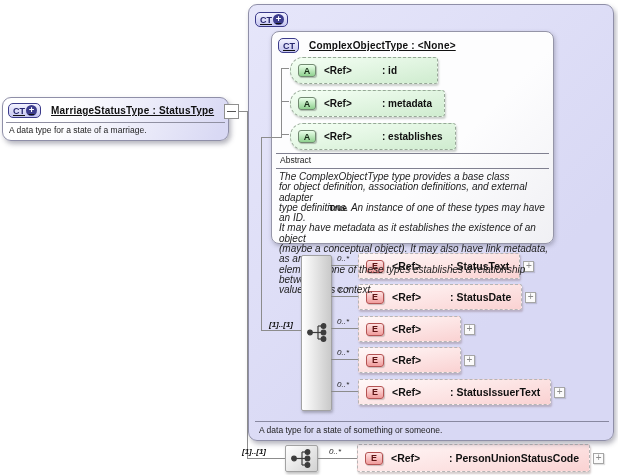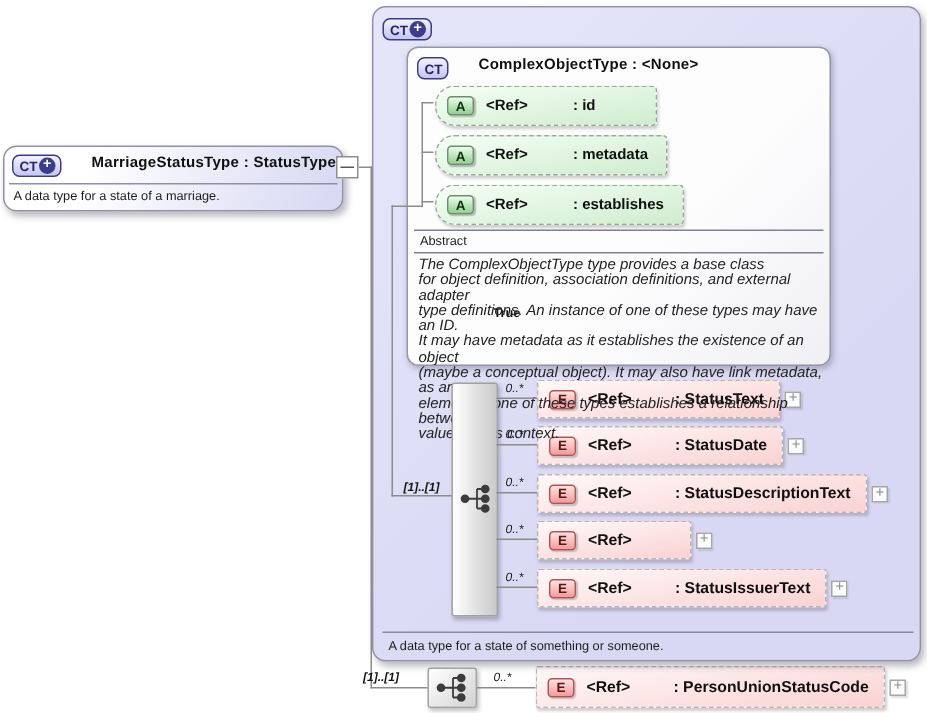--- a/index.html
+++ b/index.html
@@ -18,21 +18,21 @@
   
   .type-box {
     position:absolute; border:1px solid #8f8fa8; border-radius:9px;
     box-shadow:2px 3px 5px rgba(90,90,110,0.45); z-index:2;
   }
   .leftbox { background:linear-gradient(115deg,#ffffff 25%,#d9d9f4 95%); }
   .bigbox  { background:linear-gradient(135deg,#e6e6fa 0%,#d8d8f4 70%); }
   .innerbox{ background:linear-gradient(135deg,#fdfdfe 60%,#f0f0f4); border-color:#9595a8;
              border-radius:8px; box-shadow:1px 2px 4px rgba(90,90,110,0.4); }
 
-  .box-header { position:absolute; display:flex; align-items:flex-start; gap:20px; white-space:nowrap; }
+  .box-header { position:absolute; display:flex; align-items:center; gap:10px; white-space:nowrap;text-decoration:underline; }
   .box-title { font-size:10px; font-weight:bold; color:#101010; letter-spacing:0.2px; }
   .sep { position:absolute; height:1px; background:#9090a2; }
   .annot { position:absolute; font-size:8.5px; color:#1c1c1c; white-space:nowrap; }
 
   
   .ct-icon {
     display:inline-flex; align-items:center; height:15px; padding:0 3px 0 4px;
     border:1.2px solid #3a3a8a; border-radius:5px;
     background:linear-gradient(#f2f2ff,#c6c6f0);
     color:#26266e; font-size:9px; font-weight:bold; flex:none;
@@ -246,21 +246,20 @@
       <span>: StatusDate</span>
     </span>
     <span class="plus-box">+</span>
   </div>
 
   <div class="el-row" style="left:88px; top:311px;">
     <span class="card-sm">0..*</span>
     <span class="el-box">
       <span class="e-icon">E</span>
       <span class="ref">&lt;Ref&gt;</span>
-      <span>: StatusDescriptionText</span>
     </span>
     <span class="plus-box">+</span>
   </div>
 
   <div class="el-row" style="left:88px; top:342px;">
     <span class="card-sm">0..*</span>
     <span class="el-box">
       <span class="e-icon">E</span>
       <span class="ref">&lt;Ref&gt;</span>
     </span>

